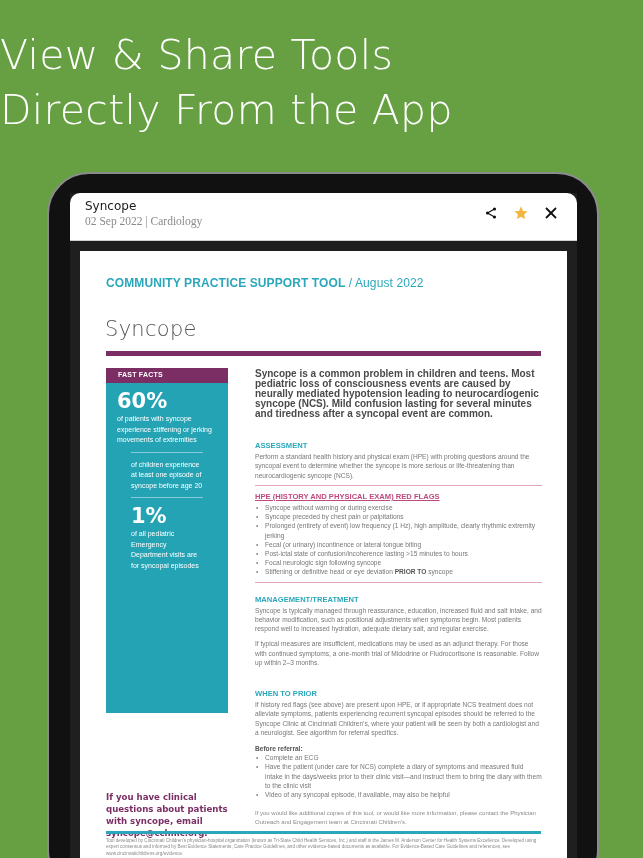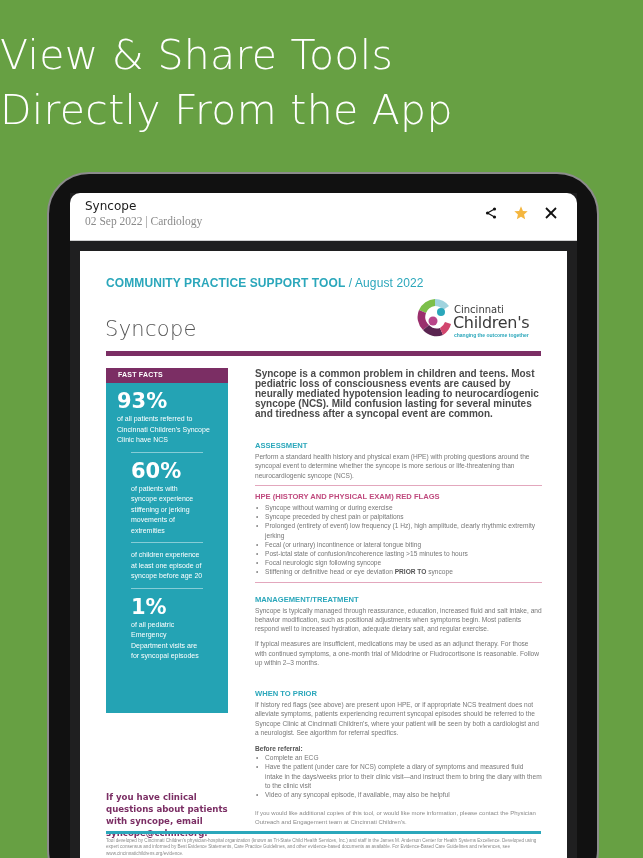--- a/index.html
+++ b/index.html
@@ -38,21 +38,21 @@
   .facts { position: absolute; left: 26px; top: 117px; width: 122px; height: 345px; background: #24a3b4; }
   .facts-head { height: 15px; background: #7b2e64; color: #fff; font-size: 7px; font-weight: bold; padding: 3px 12px; letter-spacing: 0.2px; }
   .fact { padding: 6px 11px 6px 11px; color: #fff; }
   .fact + .fact { border-top: 1px solid rgba(255,255,255,0.45); margin: 0 25px; padding-left: 0; padding-right: 0; }
   .fact-num { font-size: 21px; font-weight: bold; line-height: 24px; font-family: "DejaVu Sans", sans-serif; }
   .fact-text { font-size: 7px; line-height: 10.5px; margin-top: 1px; }
 
   .main { position: absolute; left: 175px; top: 118px; width: 287px; color: #777; font-size: 6.6px; line-height: 9.2px; }
   .intro { color: #4a4a4a; font-weight: bold; font-size: 10px; line-height: 10px; }
   .sec-h { font-weight: bold; font-size: 7.6px; color: #2ba7bb; margin-top: 22px; margin-bottom: 2px; }
-  .sec-h.pink { color: #c04a7e; }
+  .sec-h.pink { color: #c04a7e; text-decoration: underline; }
   .pink-rule { height: 1px; background: #e3a7bd; margin: 5px 0 6px 0; }
   ul.bul { list-style: none; }
   ul.bul li { position: relative; padding-left: 10px; }
   ul.bul li::before { content: "•"; position: absolute; left: 1px; top: 0; color: #888; }
   .pb { margin-top: 6px; }
   .bold-label { color: #555; font-weight: bold; margin-top: 7px; }
 
   .contact { position: absolute; left: 26px; top: 540px; width: 135px; font-family: "DejaVu Sans", sans-serif;
     font-size: 8.6px; line-height: 12px; color: #7b2e64; font-weight: bold; }
   .copies { position: absolute; left: 175px; top: 558px; width: 285px; font-size: 6px; line-height: 8.5px; color: #8a8a8a; }
@@ -97,43 +97,25 @@
   </div>
 </div>
 
 <div class="page">
   <div class="kicker">
     <span>COMMUNITY PRACTICE SUPPORT TOOL</span><span class="date"> / August 2022</span>
   </div>
 
   <div class="doc-title">Syncope</div>
 
-  <div class="logo">
-    <svg width="38" height="42" viewBox="0 0 38 42" style="position:absolute;left:0;top:0;">
-      <path d="M20 3 A18 18 0 0 0 4 14 L11 17 A11 11 0 0 1 20 10 Z" fill="#7cbf4a"></path>
-      <path d="M20 3 A18 18 0 0 1 34 10 L28 14 A11 11 0 0 0 20 10 Z" fill="#9fd3de"></path>
-      <path d="M4 14 A18 18 0 0 0 8 34 L14 29 A11 11 0 0 1 11 17 Z" fill="#9a2f6d"></path>
-      <path d="M8 34 A18 18 0 0 0 28 39 L25 32 A11 11 0 0 1 14 29 Z" fill="#5a2450"></path>
-      <path d="M28 39 A18 18 0 0 0 36 28 L30 26 A11 11 0 0 1 25 32 Z" fill="#d2466e"></path>
-      <circle cx="26" cy="16" r="4" fill="#2ba7bb"></circle>
-      <circle cx="18" cy="25" r="4.5" fill="#b8458a"></circle>
-    </svg>
-    <div class="logo-text1">Cincinnati</div>
-    <div class="logo-text2">Children's</div>
-    <div class="logo-tag">changing the outcome together</div>
-  </div>
 
   <div class="purple-rule"></div>
 
   <div class="facts">
     <div class="facts-head">FAST FACTS</div>
-    <div class="fact">
-      <div class="fact-num">93%</div>
-      <div class="fact-text">of all patients referred to Cincinnati Children's Syncope Clinic have NCS</div>
-    </div>
     <div class="fact">
       <div class="fact-num">60%</div>
       <div class="fact-text">of patients with syncope experience stiffening or jerking movements of extremities</div>
     </div>
     <div class="fact">
       <div class="fact-text">of children experience at least one episode of syncope before age 20</div>
     </div>
     <div class="fact">
       <div class="fact-num">1%</div>
       <div class="fact-text">of all pediatric Emergency Department visits are for syncopal episodes</div>

